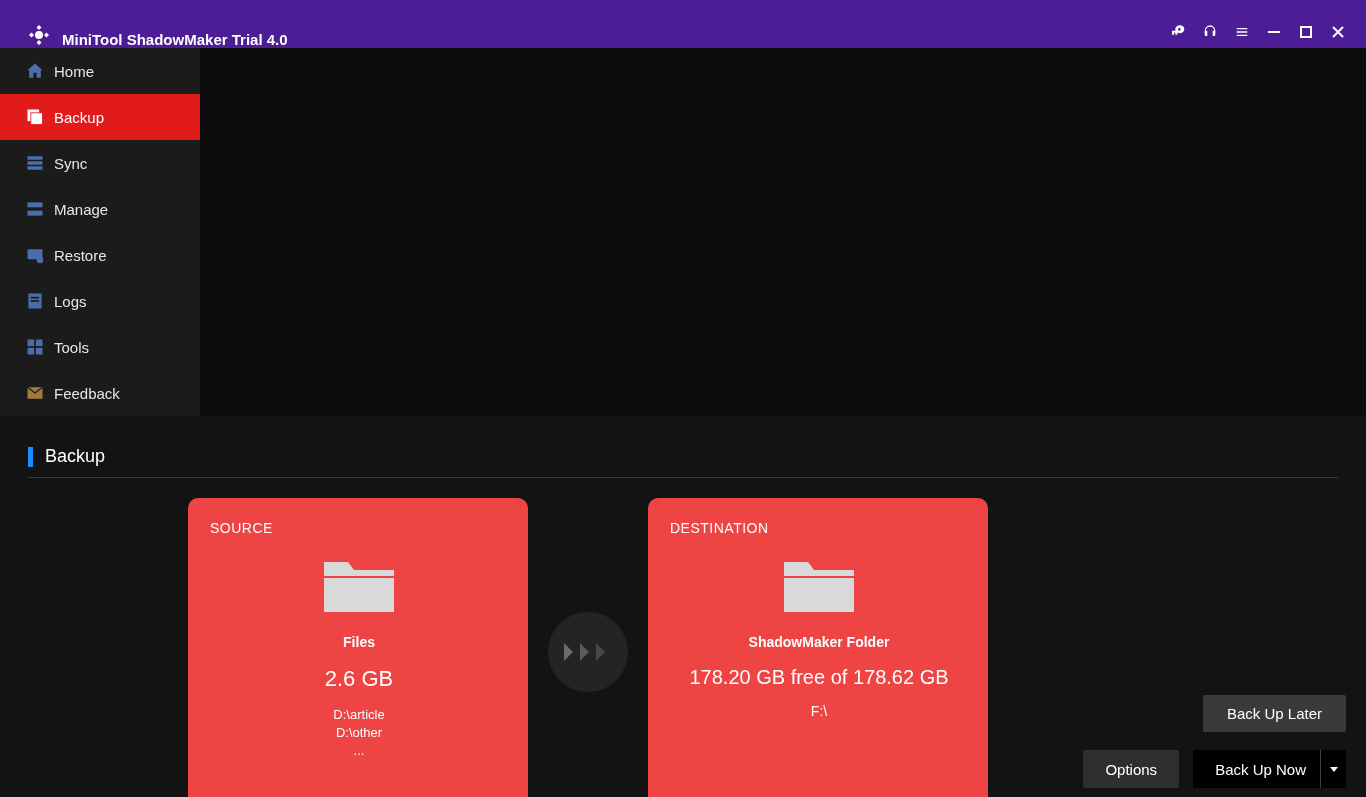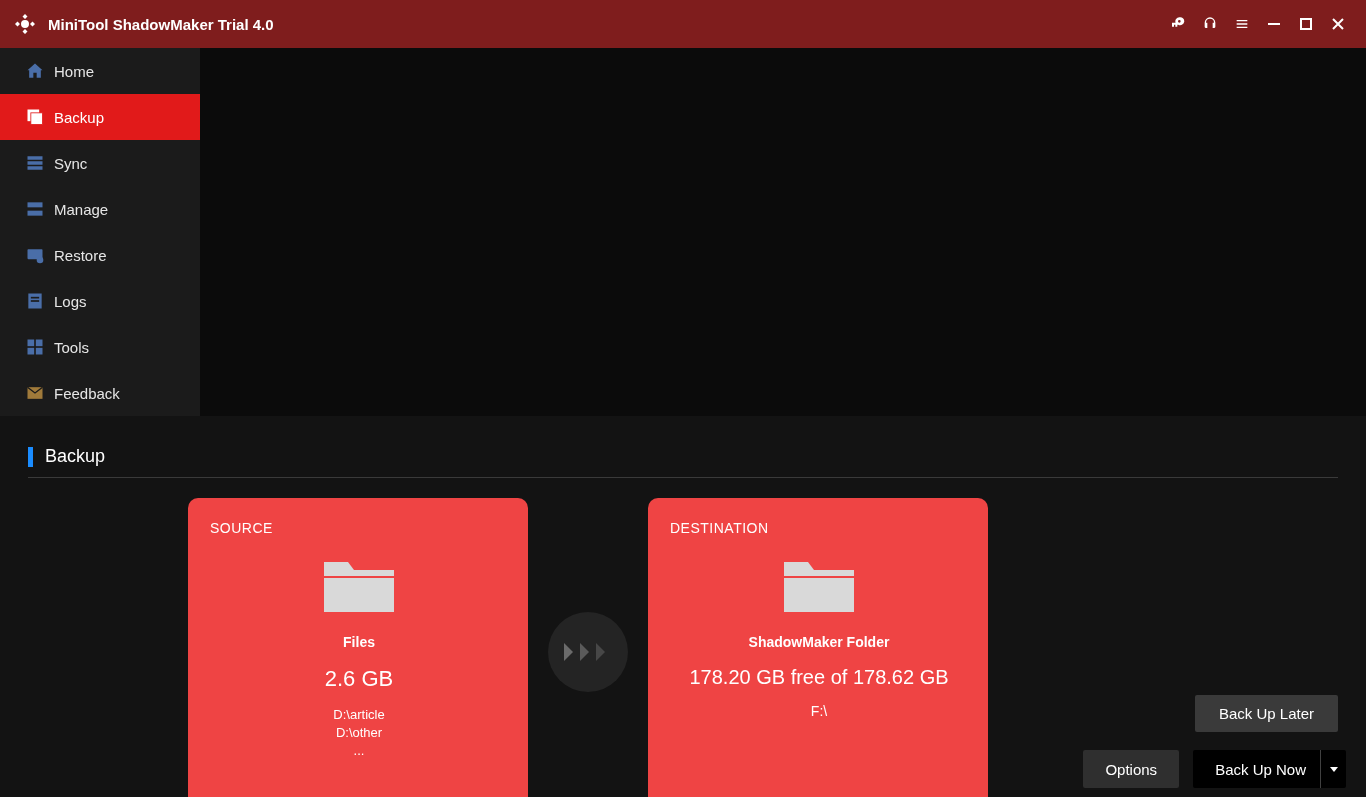--- a/index.html
+++ b/index.html
@@ -1,24 +1,24 @@
 <!DOCTYPE html>
 <html><head>
   <meta charset="utf-8">
   <style>
     * { margin: 0; padding: 0; box-sizing: border-box; font-family: "Segoe UI", Arial, sans-serif; }
     body { width: 1366px; height: 797px; background: #0b0b0b; color: #fff; overflow: hidden; }
 
     .titlebar {
       height: 48px;
       width: 100%;
-      background: #7f1d1d;
+      background: #4c1d95;
       display: flex;
-      align-items: center;
-      padding: 0 12px 0 12px;
+      align-items: flex-end;
+      padding: 0 12px 0 26px;
     }
     .titlebar .logo { width: 26px; height: 26px; display: flex; align-items: center; justify-content: center; margin-right: 10px; }
     .titlebar .title { font-size: 15px; font-weight: 600; }
     .titlebar .spacer { flex: 1; }
     .titlebar .win-ctl { width: 32px; height: 32px; display: flex; align-items: center; justify-content: center; cursor: pointer; }
     .titlebar .win-ctl svg { fill: #fff; }
 
     .body { display: flex; height: calc(797px - 48px); flex-direction: column; }
 
     .sidebar { width: 200px; background: #1b1b1b; display: flex; flex-direction: column; }
@@ -73,21 +73,21 @@
       font-size: 15px; border-radius: 2px; cursor: pointer;
     }
     .btn.gray { background: #2f2f2f; color: #fff; }
     .btn.primary { background: #000000; color: #fff; position: relative; padding-right: 40px; }
     .btn.primary .drop {
       position: absolute; right: 0; top: 0; width: 26px; height: 100%;
       border-left: 1px solid rgba(255,255,255,0.25);
       display: flex; align-items: center; justify-content: center;
     }
     .popup {
-      position: absolute; right: 8px; bottom: 56px;
+      position: absolute; right: 0; bottom: 56px;
       background: #3a3a3a; color: #fff; font-size: 15px;
       padding: 10px 24px; border-radius: 2px; white-space: nowrap;
     }
   </style>
 </head>
 <body>
 
 <div class="titlebar">
   <div class="logo">
     <svg width="24" height="24" viewBox="0 0 24 24">

